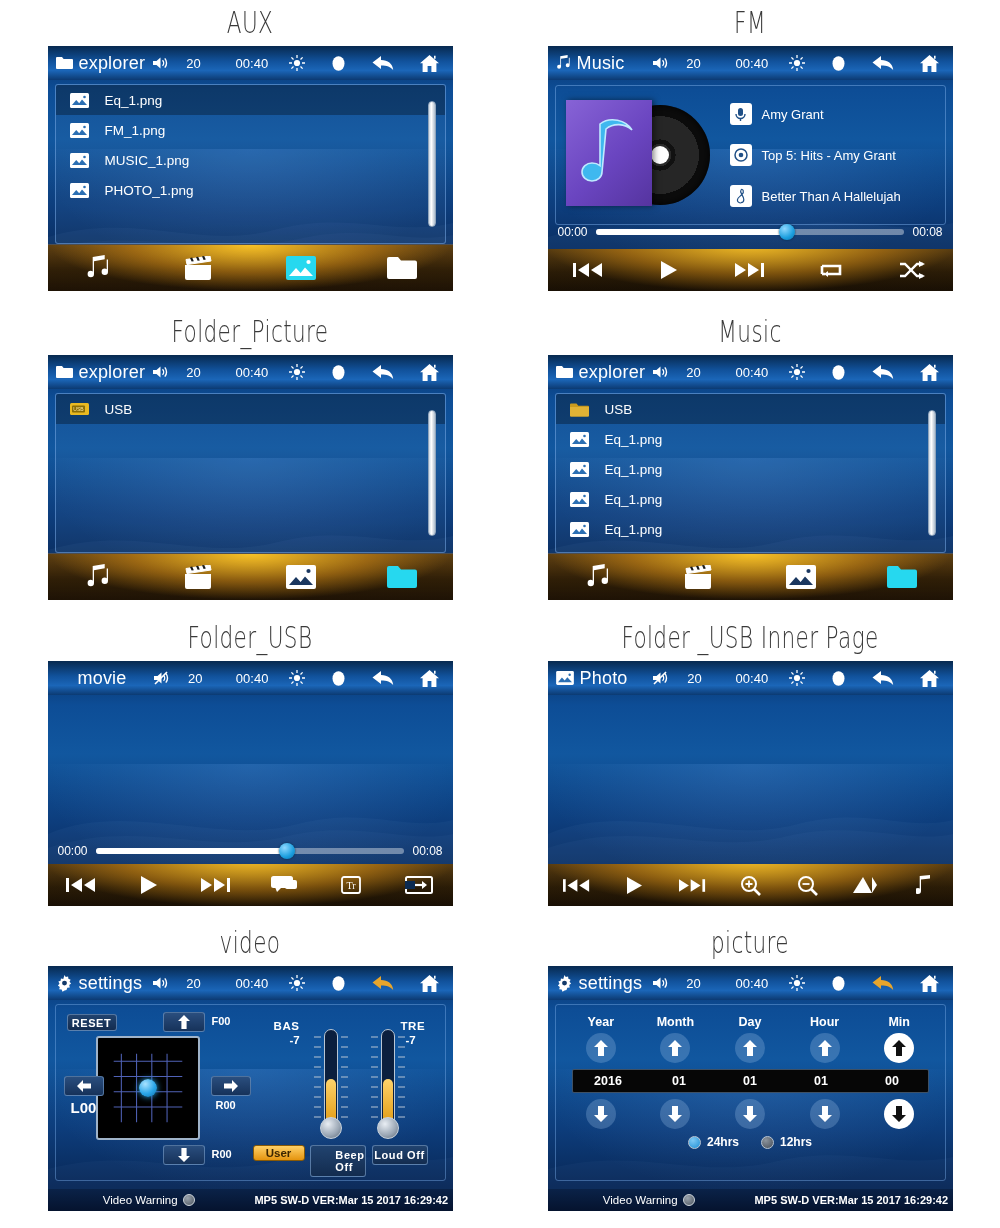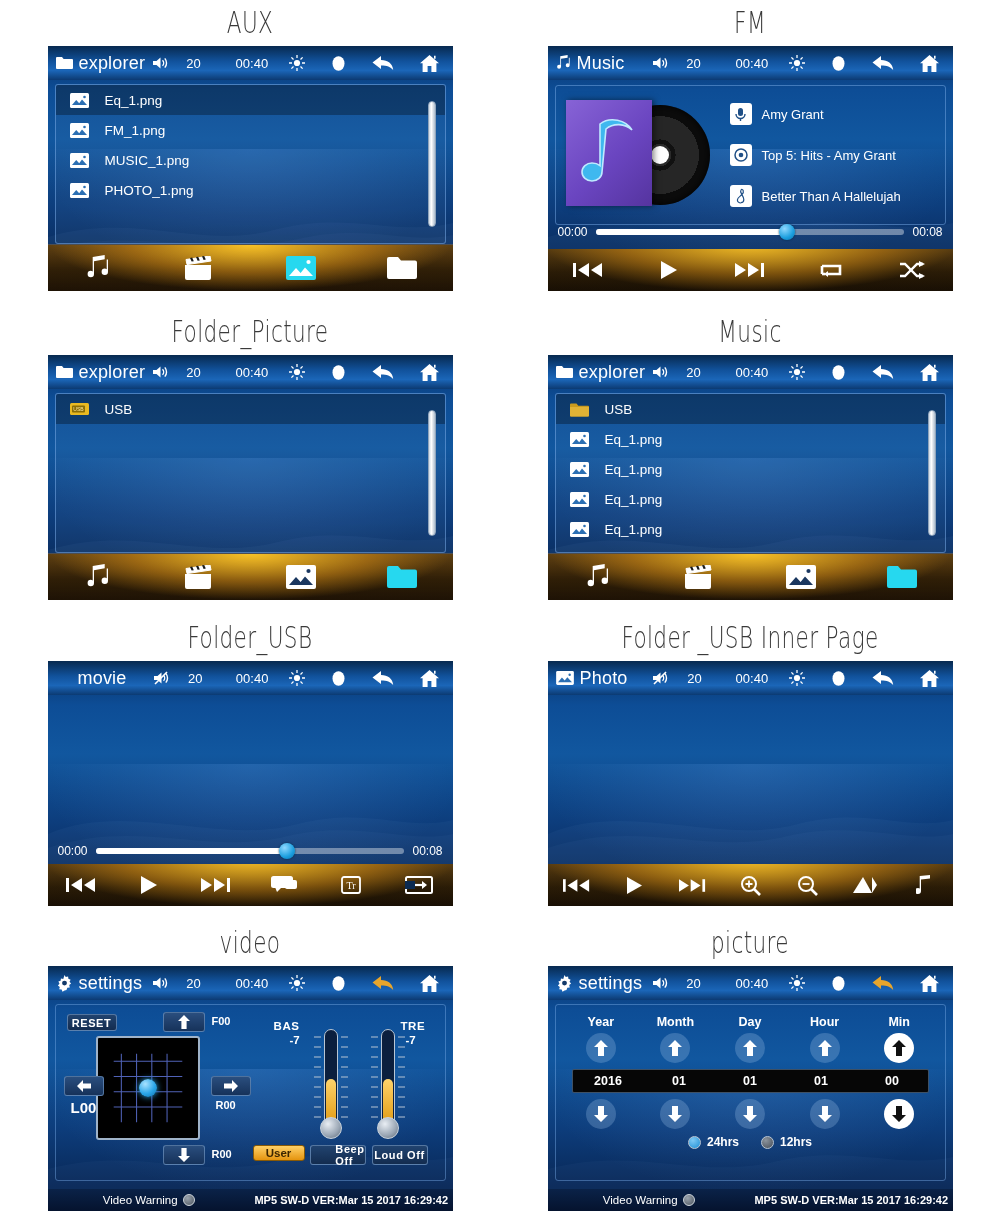--- a/index.html
+++ b/index.html
@@ -952,21 +952,21 @@
         <div class="fillv" style="height:48%;"></div>
       </div>
       <svg class="ticks" style="left:342px;top:24px;" viewBox="0 0 7 98">
         <g stroke="#b6c4d3" stroke-width="1.2">
               <path d="M0 8h7M0 18h7M0 28h7M0 38h7M0 48h7M0 58h7M0 68h7M0 78h7M0 88h7"></path>
             </g>
       </svg>
       <div class="thermknob" style="position:absolute;left:321px;top:112px;"></div>
 
       <div class="btn-amber" style="position:absolute;left:197px;top:140px;width:52px;height:16px;">User</div>
-      <div class="btn-dark" style="position:absolute;left:254px;top:140px;width:56px;height:20px;padding-left:25px;">Beep Off</div>
+      <div class="btn-dark" style="position:absolute;left:254px;top:140px;width:56px;height:32px;padding-left:25px;">Beep Off</div>
       <div class="btn-dark" style="position:absolute;left:316px;top:140px;width:56px;height:20px;">Loud Off</div>
     </div>
 
     <div class="setfoot">
       <div class="vw">
         <span>Video Warning</span>
         <span class="dotgray"></span>
       </div>
       <div class="ver">MP5 SW-D VER:Mar 15 2017 16:29:42</div>
     </div>

